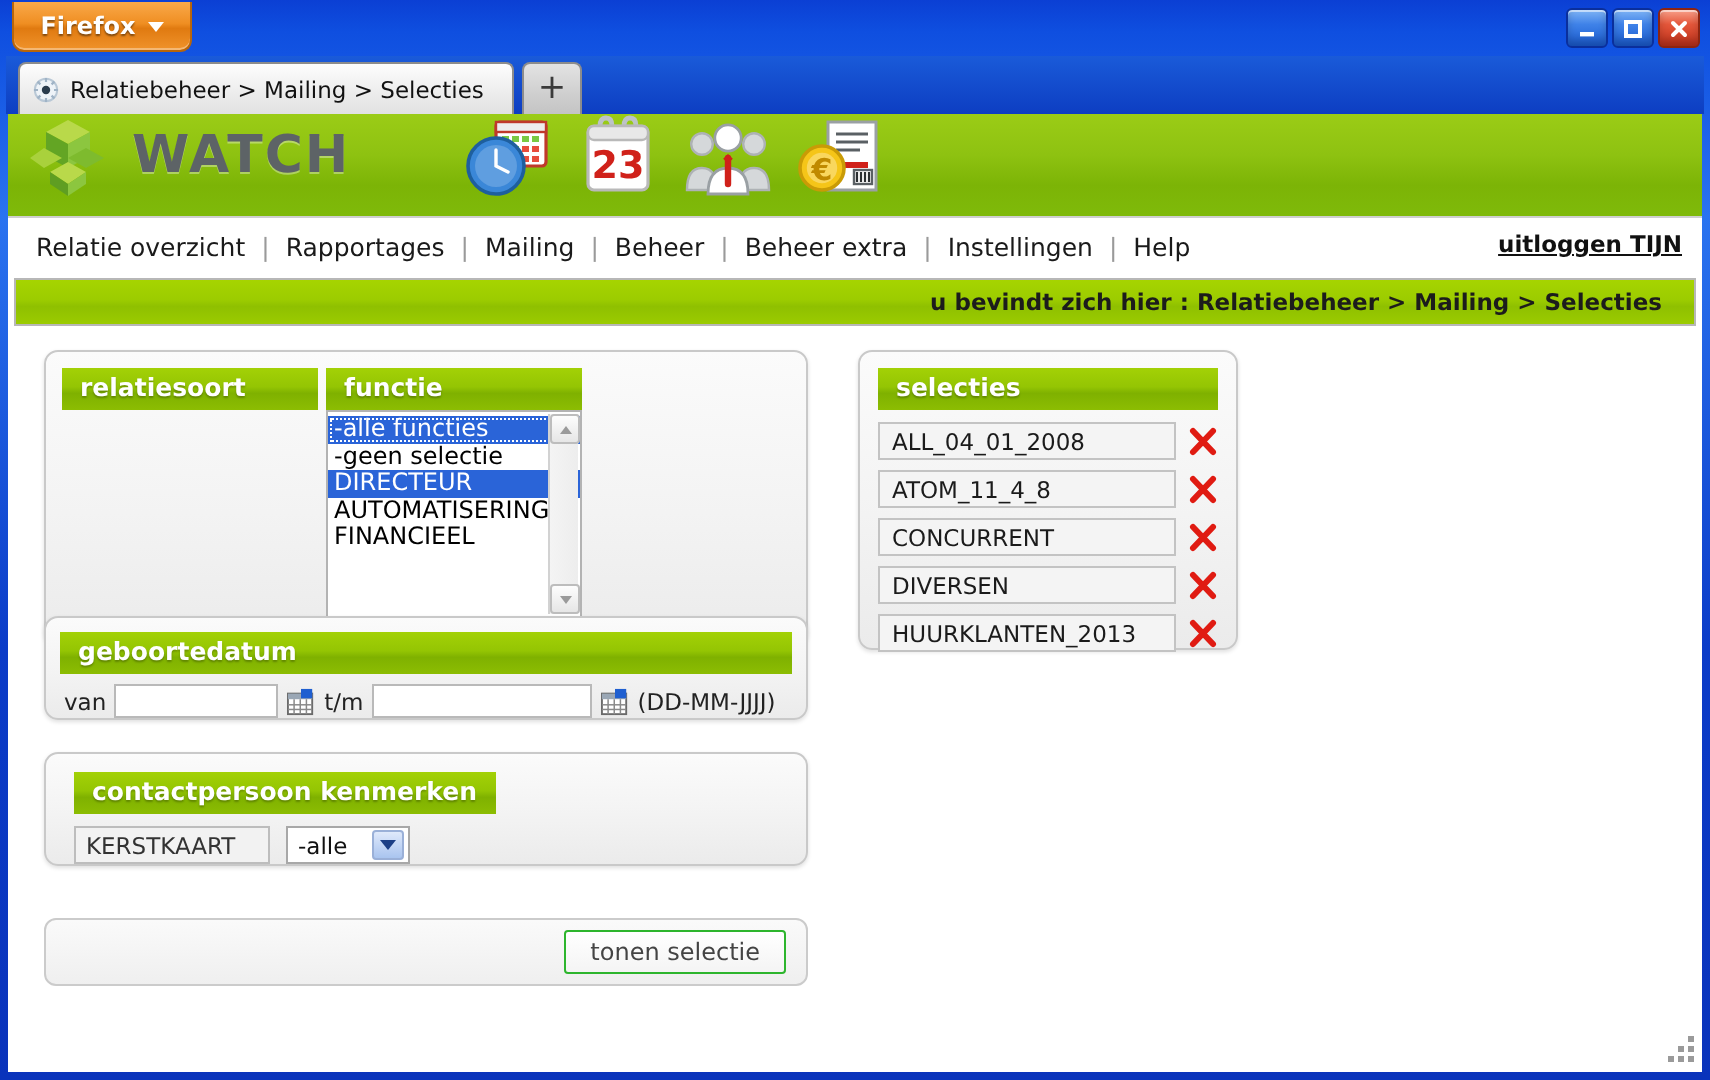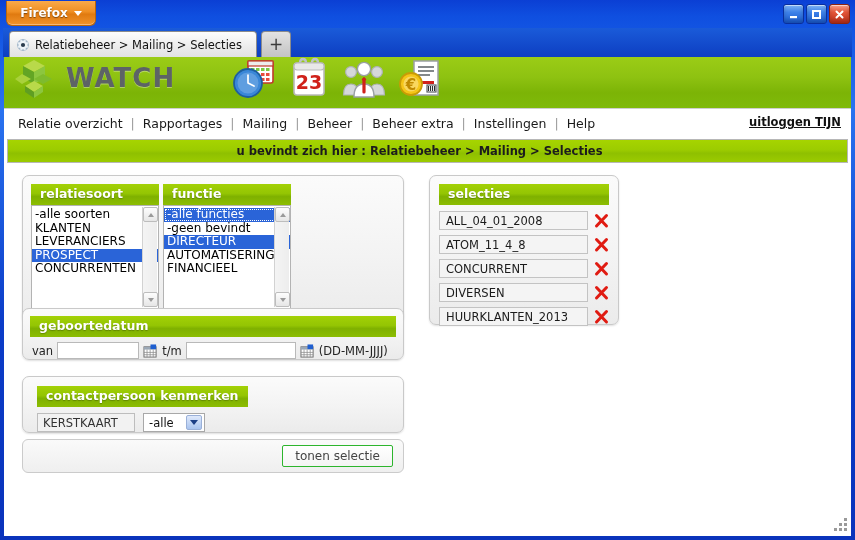--- a/index.html
+++ b/index.html
@@ -106,21 +106,21 @@
     position: absolute; right: 10px; top: 6px;
     font-size: 11.5px; font-weight: bold; color: #111;
     text-decoration: underline; cursor: pointer;
   }
 
   
   #crumbband {
     height: 24px; margin: 2px 3px 0 3px;
     background: linear-gradient(to bottom, #a6d400 0%, #9ccc00 45%, #8fc000 60%, #9bcb00 100%);
     border: 1px solid #b7b7b7;
-    display: flex; align-items: center; justify-content: center;
+    display: flex; align-items: center; justify-content: flex-end;
     padding-right: 16px;
     font-size: 11.5px; color: #1c1c1c; font-weight: bold;
   }
 
   
   #content { position: relative; padding: 12px 0 0 0; background:#fff; height: 368px; }
 
   .panel {
     position: absolute;
     background: linear-gradient(to bottom, #fbfbfb 0%, #f3f3f3 55%, #ebebeb 100%);
@@ -185,21 +185,21 @@
   
   .selrow { display: flex; align-items: center; gap: 6px; margin-bottom: 5px; justify-content: flex-end; }
   .selname {
     flex: 1; background: #f4f4f4; border: 1px solid #c3c3c3;
     height: 19px; display: flex; align-items: center; padding: 0 6px;
     font-size: 11.5px; color: #1b1b1b; cursor: pointer;
   }
   .delx { width: 15px; height: 16px; cursor: pointer; }
 
   .btnbar {
-    position: absolute; left: 18px; top: 276px; width: 382px; height: 34px;
+    position: absolute; left: 18px; top: 296px; width: 382px; height: 34px;
     background: linear-gradient(to bottom,#fafafa,#efefef);
     border: 1px solid #cbcbcb; border-radius: 6px;
     display: flex; align-items: center; justify-content: flex-end; padding-right: 10px;
   }
   .greenbtn {
     border: 1px solid #2db52d; background: linear-gradient(to bottom,#ffffff,#f4f4f4);
     color: #444; font-size: 12px; padding: 3px 12px; border-radius: 2px;
     cursor: pointer; font-family: "DejaVu Sans", sans-serif;
   }
 
@@ -370,41 +370,26 @@
     <div id="crumbband">
       <span>u bevindt zich hier : Relatiebeheer &gt; Mailing &gt; Selecties</span>
     </div>
 
     <div id="content">
 
       <div class="panel" style="left:18px; top:12px; width:382px; height:148px;">
         <div style="display:flex; gap:4px; padding:8px 8px 0 8px;">
           <div style="width:128px;">
             <div class="sechead">relatiesoort</div>
-            <div class="listbox" style="height:104px;">
-              <div class="lbitem">-alle soorten</div>
-              <div class="lbitem">KLANTEN</div>
-              <div class="lbitem">LEVERANCIERS</div>
-              <div class="lbitem sel">PROSPECT</div>
-              <div class="lbitem">CONCURRENTEN</div>
-              <div class="sbar">
-                <div class="sbtn up">
-                    <i></i>
-                  </div>
-                <div class="sbtn dn">
-                    <i></i>
-                  </div>
-              </div>
-            </div>
           </div>
           <div style="width:128px;">
             <div class="sechead">functie</div>
             <div class="listbox" style="height:104px;">
               <div class="lbitem sel focus">-alle functies</div>
-              <div class="lbitem">-geen bevindt</div>
+              <div class="lbitem">-geen selectie</div>
               <div class="lbitem sel">DIRECTEUR</div>
               <div class="lbitem">AUTOMATISERING</div>
               <div class="lbitem">FINANCIEEL</div>
               <div class="sbar">
                 <div class="sbtn up">
                     <i></i>
                   </div>
                 <div class="sbtn dn">
                     <i></i>
                   </div>

